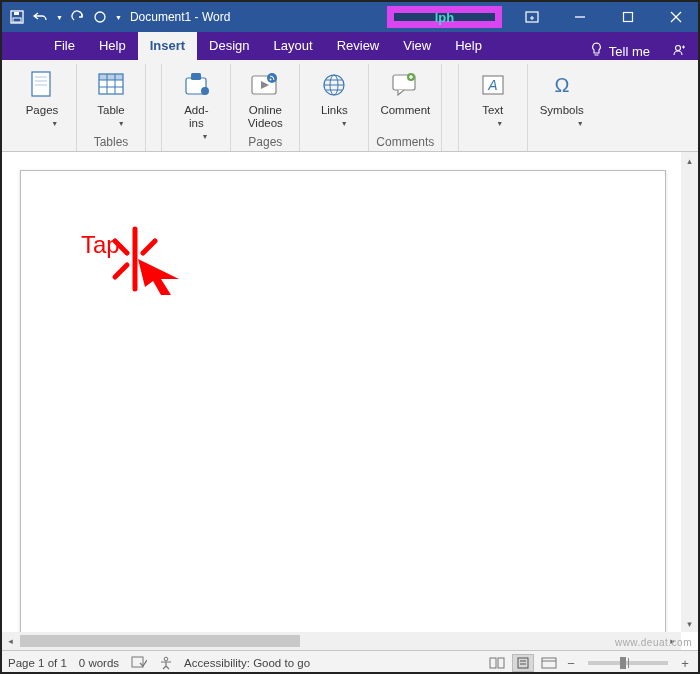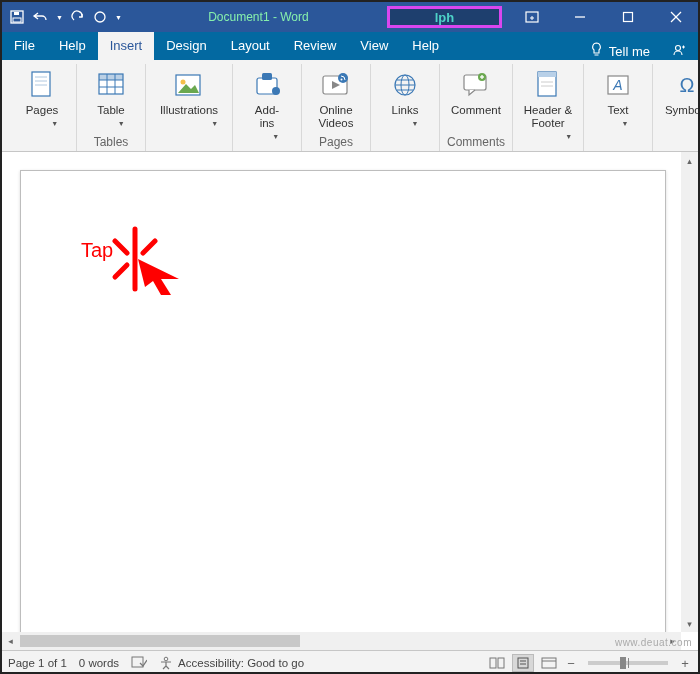--- a/index.html
+++ b/index.html
@@ -1,47 +1,47 @@
 <!DOCTYPE html>
 <html><head>
 <meta charset="utf-8">
 <style>
   * { box-sizing: border-box; margin: 0; padding: 0; font-family: "Segoe UI", Arial, sans-serif; }
   body { width: 700px; height: 674px; background: #fff; overflow: hidden; position: relative; border: 2px solid #222; }
   .titlebar { height: 30px; background: #2b579a; display: flex; align-items: center; color: #fff; font-size: 12px; }
   .qat { display: flex; align-items: center; gap: 8px; padding: 0 8px; }
   .qat svg { display: block; }
-  .title-center { flex: 1; text-align: center; color: #86efac; font-size: 12px; }
+  .title-center { flex: 1; color: #ffffff; font-size: 12px; }
   .title-right { display: flex; align-items: center; gap: 4px; }
-  .title-right .user { width: 115px; height: 22px; background: #1e3f6e; border: 3px solid #d946ef; margin-right: 4px; display:flex; align-items:center; justify-content:center; }
+  .title-right .user { width: 115px; height: 22px; background: #1e3f6e; border: 7px solid #d946ef; margin-right: 4px; display:flex; align-items:center; justify-content:center; }
   .win-btn { width: 44px; height: 30px; display: flex; align-items: center; justify-content: center; }
-  .ribbon-tabs { height: 28px; background: #0369a1; display: flex; align-items: flex-end; color: #fff; font-size: 13px; }
+  .ribbon-tabs { height: 28px; background: #4c1d95; display: flex; align-items: flex-end; color: #fff; font-size: 13px; padding-left: 40px; }
   .ribbon-tabs .tab { padding: 6px 12px 6px 12px; cursor: pointer; line-height: 16px; }
-  .ribbon-tabs .tab.active { background: #f3f3f3; color: #2b579a; }
+  .ribbon-tabs .tab.active { background: #f3f3f3; color: #2b579a; font-weight: bold; }
   .ribbon-tabs .spacer { flex: 1; }
   .ribbon-tabs .tell { display: flex; align-items: center; gap: 6px; padding: 0 10px; font-size: 13px; }
   .ribbon-tabs .share { display: flex; align-items: center; gap: 6px; padding: 0 12px; font-size: 13px; }
   .ribbon { height: 92px; background: #f3f3f3; border-bottom: 1px solid #c6c6c6; display: flex; padding: 4px 6px 0 6px; }
   .group { display: flex; flex-direction: column; align-items: center; border-right: 1px solid #d8d8d8; padding: 0 6px; }
   .group:last-child { border-right: none; }
   .group-body { flex: 1; display: flex; align-items: flex-start; gap: 2px; }
   .group-label { font-size: 12px; color: #666; padding-bottom: 2px; height: 16px; }
   .big-btn { width: 56px; display: flex; flex-direction: column; align-items: center; justify-content: flex-start; gap: 3px; padding: 4px 2px 0 2px; cursor: pointer; border: 1px solid transparent; font-size: 11.5px; color: #333; text-align: center; line-height: 13px; }
   .big-btn .ico { width: 32px; height: 32px; display: flex; align-items: center; justify-content: center; }
   .big-btn .label { min-height: 26px; display: flex; flex-direction: column; align-items: flex-end; justify-content: flex-start; }
   .drop { font-size: 7px; color: #555; }
   .doc-area { position: relative; height: calc(674px - 30px - 28px - 92px - 22px - 4px); background: #fff; overflow: hidden; }
   .doc-scroll-v { position: absolute; right: 0; top: 0; bottom: 18px; width: 17px; background: #f0f0f0; display:flex; flex-direction:column; align-items:center; }
   .doc-scroll-v .arrow { height: 17px; width:17px; display:flex;align-items:center;justify-content:center; color:#666; font-size:9px;}
   .doc-scroll-h { position: absolute; left: 0; right: 17px; bottom: 0; height: 18px; background: #f0f0f0; display:flex; align-items:center; }
   .doc-scroll-h .arrow { width: 17px; height:18px; display:flex;align-items:center;justify-content:center; color:#666; font-size:9px;}
   .doc-scroll-h .thumb { height:12px; background:#c8c8c8; margin:0 1px; }
   .doc-page { position: absolute; left: 18px; top: 18px; width: 646px; height: 466px; background: #fff; border: 1px solid #bdbdbd; box-shadow: 0 1px 3px rgba(0,0,0,0.15); }
   .annot { position: absolute; left: 60px; top: 60px; color: #ff0000; }
-  .annot-text { font-size: 20px; font-weight: 400; color: #ff0000; position:absolute; left:0; top:8px;}
+  .annot-text { font-size: 24px; font-weight: 400; color: #ff0000; position:absolute; left:0; top:0;}
   .annot-svg { position: absolute; left: 24px; top: -8px; }
   .statusbar { height: 22px; background: #f3f3f3; border-top: 1px solid #c6c6c6; display: flex; align-items: center; font-size: 11.5px; color: #444; padding: 12px 6px; gap: 12px; }
   .statusbar .right { margin-left: auto; display: flex; align-items: center; gap: 4px; }
   .view-btn { width: 22px; height: 18px; display: flex; align-items: center; justify-content: center; border:1px solid transparent;}
   .view-btn.active { background:#d8d8d8; border-color:#bbb;}
   .zoom-slider { width: 80px; height: 4px; background: #ccc; position: relative; margin: 0 6px; }
   .zoom-slider .tick { position:absolute; left:50%; top:-3px; width:1px; height:10px; background:#888;}
   .zoom-slider::before { content:""; position:absolute; left:40%; top:-4px; width:6px; height:12px; background:#888;}
   .zoom-btn { font-size:13px; color:#666; width:14px; text-align:center;}
   .watermark { position:absolute; right:6px; bottom:24px; font-size:10px; color:#aaa; letter-spacing:0.5px; pointer-events:none;}
@@ -169,35 +169,20 @@
           </div>
         <div class="label">
             <span>Table</span>
             <span class="drop">▼</span>
           </div>
       </div>
     </div>
     <div class="group-label">Tables</div>
   </div>
   <div class="group">
-    <div class="group-body">
-      <div class="big-btn" style="width:74px">
-        <div class="ico">
-            <svg width="30" height="28">
-              <rect x="2" y="4" width="24" height="20" fill="#fff" stroke="#3b78b5" stroke-width="1.2"></rect>
-              <circle cx="9" cy="11" r="2.5" fill="#f5c04a"></circle>
-              <path d="M4 22 L12 13 L17 18 L21 14 L25 22 Z" fill="#6aa84f"></path>
-            </svg>
-          </div>
-        <div class="label">
-            <span>Illustrations</span>
-            <span class="drop">▼</span>
-          </div>
-      </div>
-    </div>
     <div class="group-label">&nbsp;</div>
   </div>
   <div class="group">
     <div class="group-body">
       <div class="big-btn">
         <div class="ico">
             <svg width="28" height="26">
               <rect x="4" y="6" width="20" height="16" rx="2" fill="#fff" stroke="#3b78b5" stroke-width="1.2"></rect>
               <rect x="9" y="1" width="10" height="7" rx="1.5" fill="#3b78b5"></rect>
               <circle cx="23" cy="19" r="4" fill="#3b78b5"></circle>
@@ -265,37 +250,20 @@
             </svg>
           </div>
         <div class="label">
             <span>Comment</span>
           </div>
       </div>
     </div>
     <div class="group-label">Comments</div>
   </div>
   <div class="group">
-    <div class="group-body">
-      <div class="big-btn" style="width:58px">
-        <div class="ico">
-            <svg width="26" height="30">
-              <rect x="3" y="2" width="18" height="24" fill="#fff" stroke="#3b78b5" stroke-width="1.2"></rect>
-              <rect x="3" y="2" width="18" height="5" fill="#b8d0e8"></rect>
-              <line x1="6" y1="12" x2="18" y2="12" stroke="#ccc"></line>
-              <line x1="6" y1="16" x2="18" y2="16" stroke="#ccc"></line>
-            </svg>
-          </div>
-        <div class="label">
-            <span style="white-space:pre-line">Header &amp;
-Footer</span>
-            <span class="drop">▼</span>
-          </div>
-      </div>
-    </div>
     <div class="group-label">&nbsp;</div>
   </div>
   <div class="group">
     <div class="group-body">
       <div class="big-btn">
         <div class="ico">
             <svg width="28" height="26">
               <rect x="4" y="4" width="20" height="18" fill="#fff" stroke="#888" stroke-width="1.2"></rect>
               <text x="14" y="18" font-size="14" font-family="serif" fill="#3b78b5" text-anchor="middle" font-style="italic">A</text>
             </svg>
@@ -355,21 +323,21 @@
   </div>
 </div>
 
 <div class="statusbar">
   <span>Page 1 of 1</span>
   <span>0 words</span>
   <span><svg width="16" height="14">
         <rect x="1" y="2" width="11" height="10" fill="none" stroke="#777" stroke-width="1"></rect>
         <path d="M9 8 L12 11 L16 5" fill="none" stroke="#777" stroke-width="1.3"></path>
       </svg></span>
-  <span style="display:flex;align-items:center;gap:5px;">
+  <span style="display:flex;align-items:center;gap:11px;">
     <svg width="14" height="14">
         <circle cx="7" cy="3" r="1.8" fill="none" stroke="#777"></circle>
         <path d="M2 6 L12 6 M7 6 L7 10 M7 10 L4 13 M7 10 L10 13" stroke="#777" stroke-width="1.2" fill="none"></path>
       </svg>
     <span>Accessibility: Good to go</span>
   </span>
   <div class="right">
     <div class="view-btn">
         <svg width="16" height="12">
           <rect x="1" y="1" width="6" height="10" fill="none" stroke="#777"></rect>

